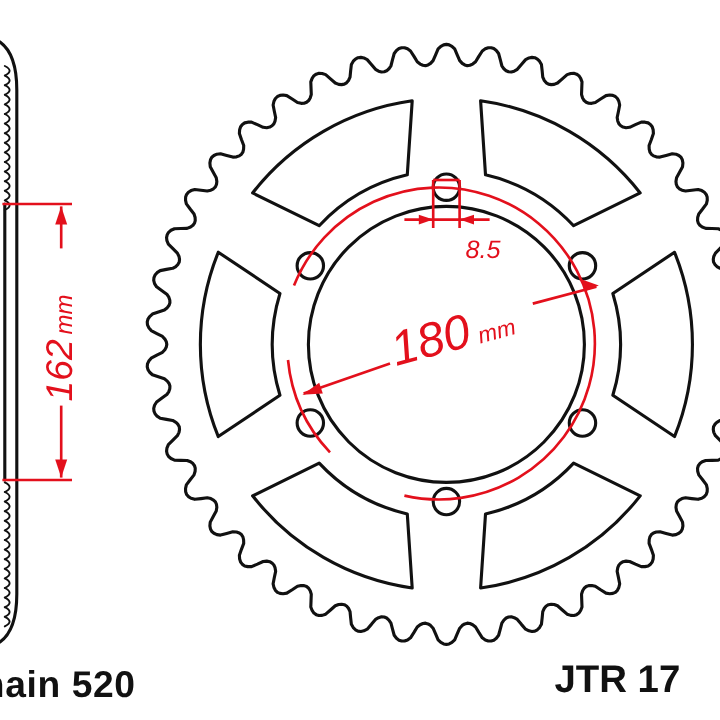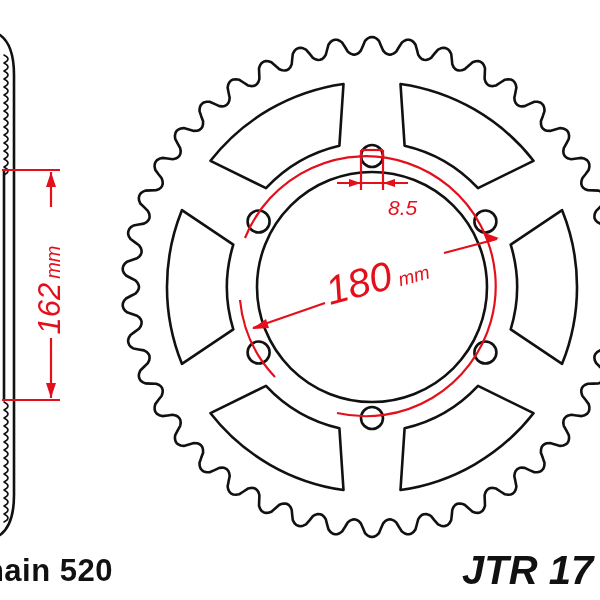--- a/index.html
+++ b/index.html
@@ -4,21 +4,21 @@
 <style>
   html, body { margin: 0; padding: 0; background: #ffffff; }
   body { width: 600px; height: 600px; overflow: hidden; position: relative; font-family: "Liberation Sans", sans-serif; }
   #diagram { position: absolute; left: 0; top: 0; width: 600px; height: 600px; }
   .outline { fill: none; stroke: #111111; stroke-width: 2.6; stroke-linejoin: round; stroke-linecap: round; }
   .dim { fill: none; stroke: #e3101c; stroke-width: 2.2; }
   .dim-fill { fill: #e3101c; stroke: none; }
   .dim-text { fill: #e3101c; font-family: "Liberation Sans", sans-serif; font-style: italic; }
   .label { position: absolute; font-family: "Liberation Sans", sans-serif; font-weight: bold; color: #111111; white-space: nowrap; }
   #chain-label { left: -38px; top: 553px; font-size: 31px; letter-spacing: 0.5px; }
-  #part-label { left: 462px; top: 548px; font-size: 40px; font-style: italic; }
+  #part-label { left: 462px; top: 548px; font-size: 32px; }
 </style>
 </head>
 <body>
 
 <svg id="diagram" viewBox="0 0 600 600" xmlns="http://www.w3.org/2000/svg">
 
   <g>
     <path class="outline" d="M 0 35 Q 14 45 14 75 L 14 495 Q 14 525 0 535"></path>
     <line class="outline" x1="4" y1="170" x2="4" y2="400"></line>
     <path id="side-teeth-top" class="outline" style="stroke-width:1.6" d="M 4 55 Q 12 59 4 63 M 4 63 Q 12 67 4 71 M 4 71 Q 12 75 4 79 M 4 79 Q 12 83 4 87 M 4 87 Q 12 91 4 95 M 4 95 Q 12 99 4 103 M 4 103 Q 12 107 4 111 M 4 111 Q 12 115 4 119 M 4 119 Q 12 123 4 127 M 4 127 Q 12 131 4 135 M 4 135 Q 12 139 4 143 M 4 143 Q 12 147 4 151 M 4 151 Q 12 155 4 159 M 4 159 Q 12 163 4 167 M 4 167 Q 12 171 4 175 "></path>

